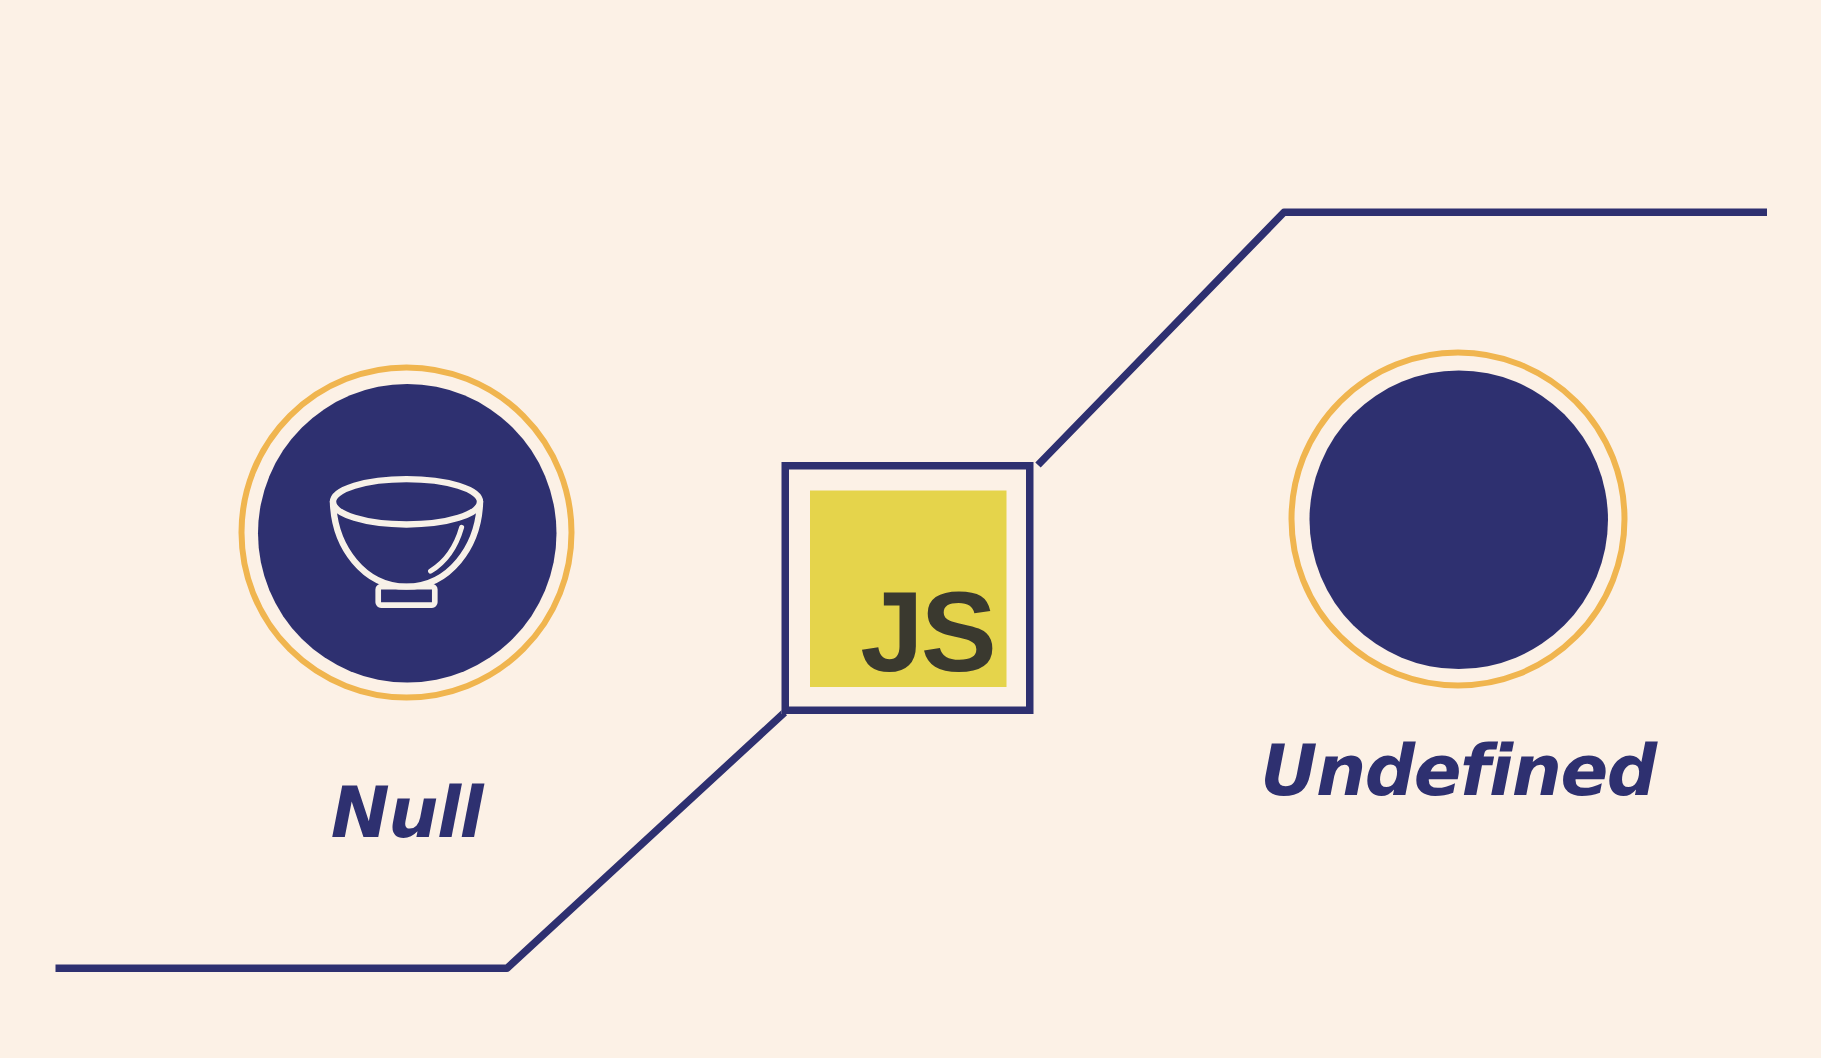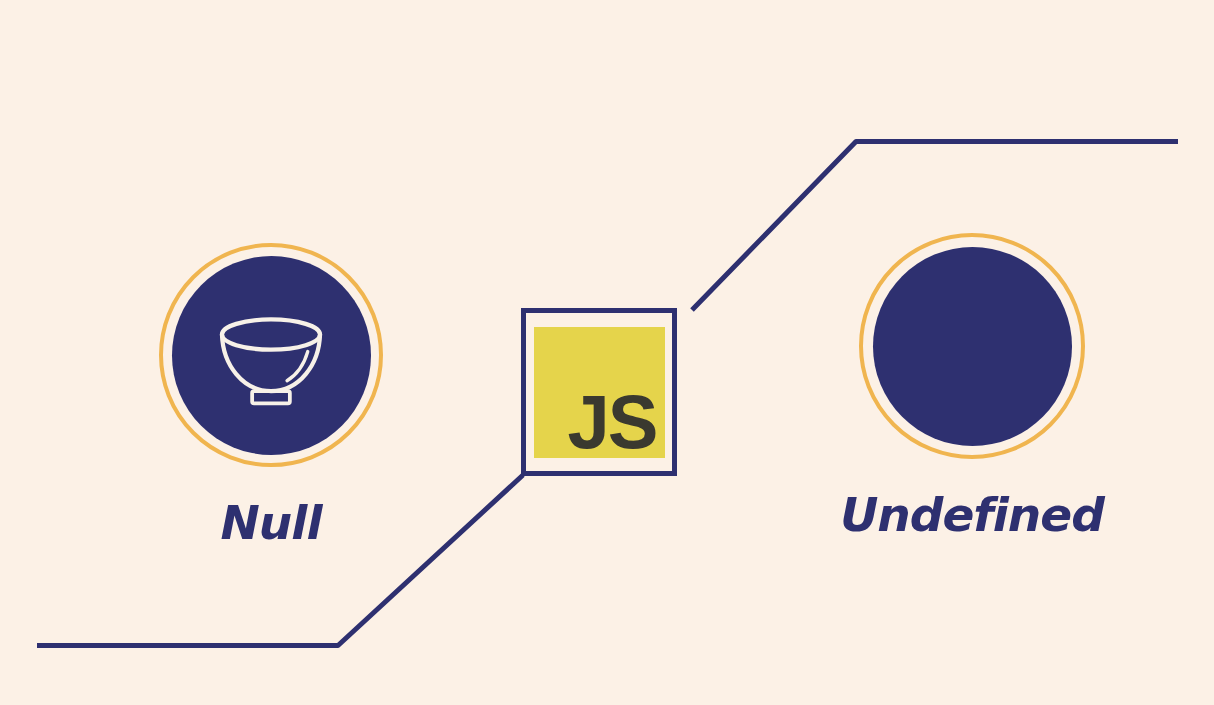--- a/index.html
+++ b/index.html
@@ -29,21 +29,21 @@
     display: block;
   }
 
   
   .group {
     position: absolute;
     display: flex;
     flex-direction: column;
     align-items: center;
   }
-  .group-left  { left: 159px; top: 243px; width: 224px; }
+  .group-left  { left: 159px; top: 243px; width: 224px; gap: 20px; }
   .group-right { left: 859px; top: 233px; width: 226px; }
 
   .ring {
     width: 224px;
     height: 224px;
     border: 4px solid var(--orange);
     border-radius: 50%;
     display: flex;
     align-items: center;
     justify-content: center;
@@ -72,21 +72,21 @@
     color: var(--navy);
     letter-spacing: -1px;
     white-space: nowrap;
   }
 
   
   .js-box {
     position: absolute;
     left: 521px;
     top: 308px;
-    width: 156px;
+    width: 168px;
     height: 168px;
     border: 5px solid var(--navy);
     background: var(--background);
     display: flex;
     align-items: center;
     justify-content: center;
   }
   .js-badge {
     width: 131px;
     height: 131px;

